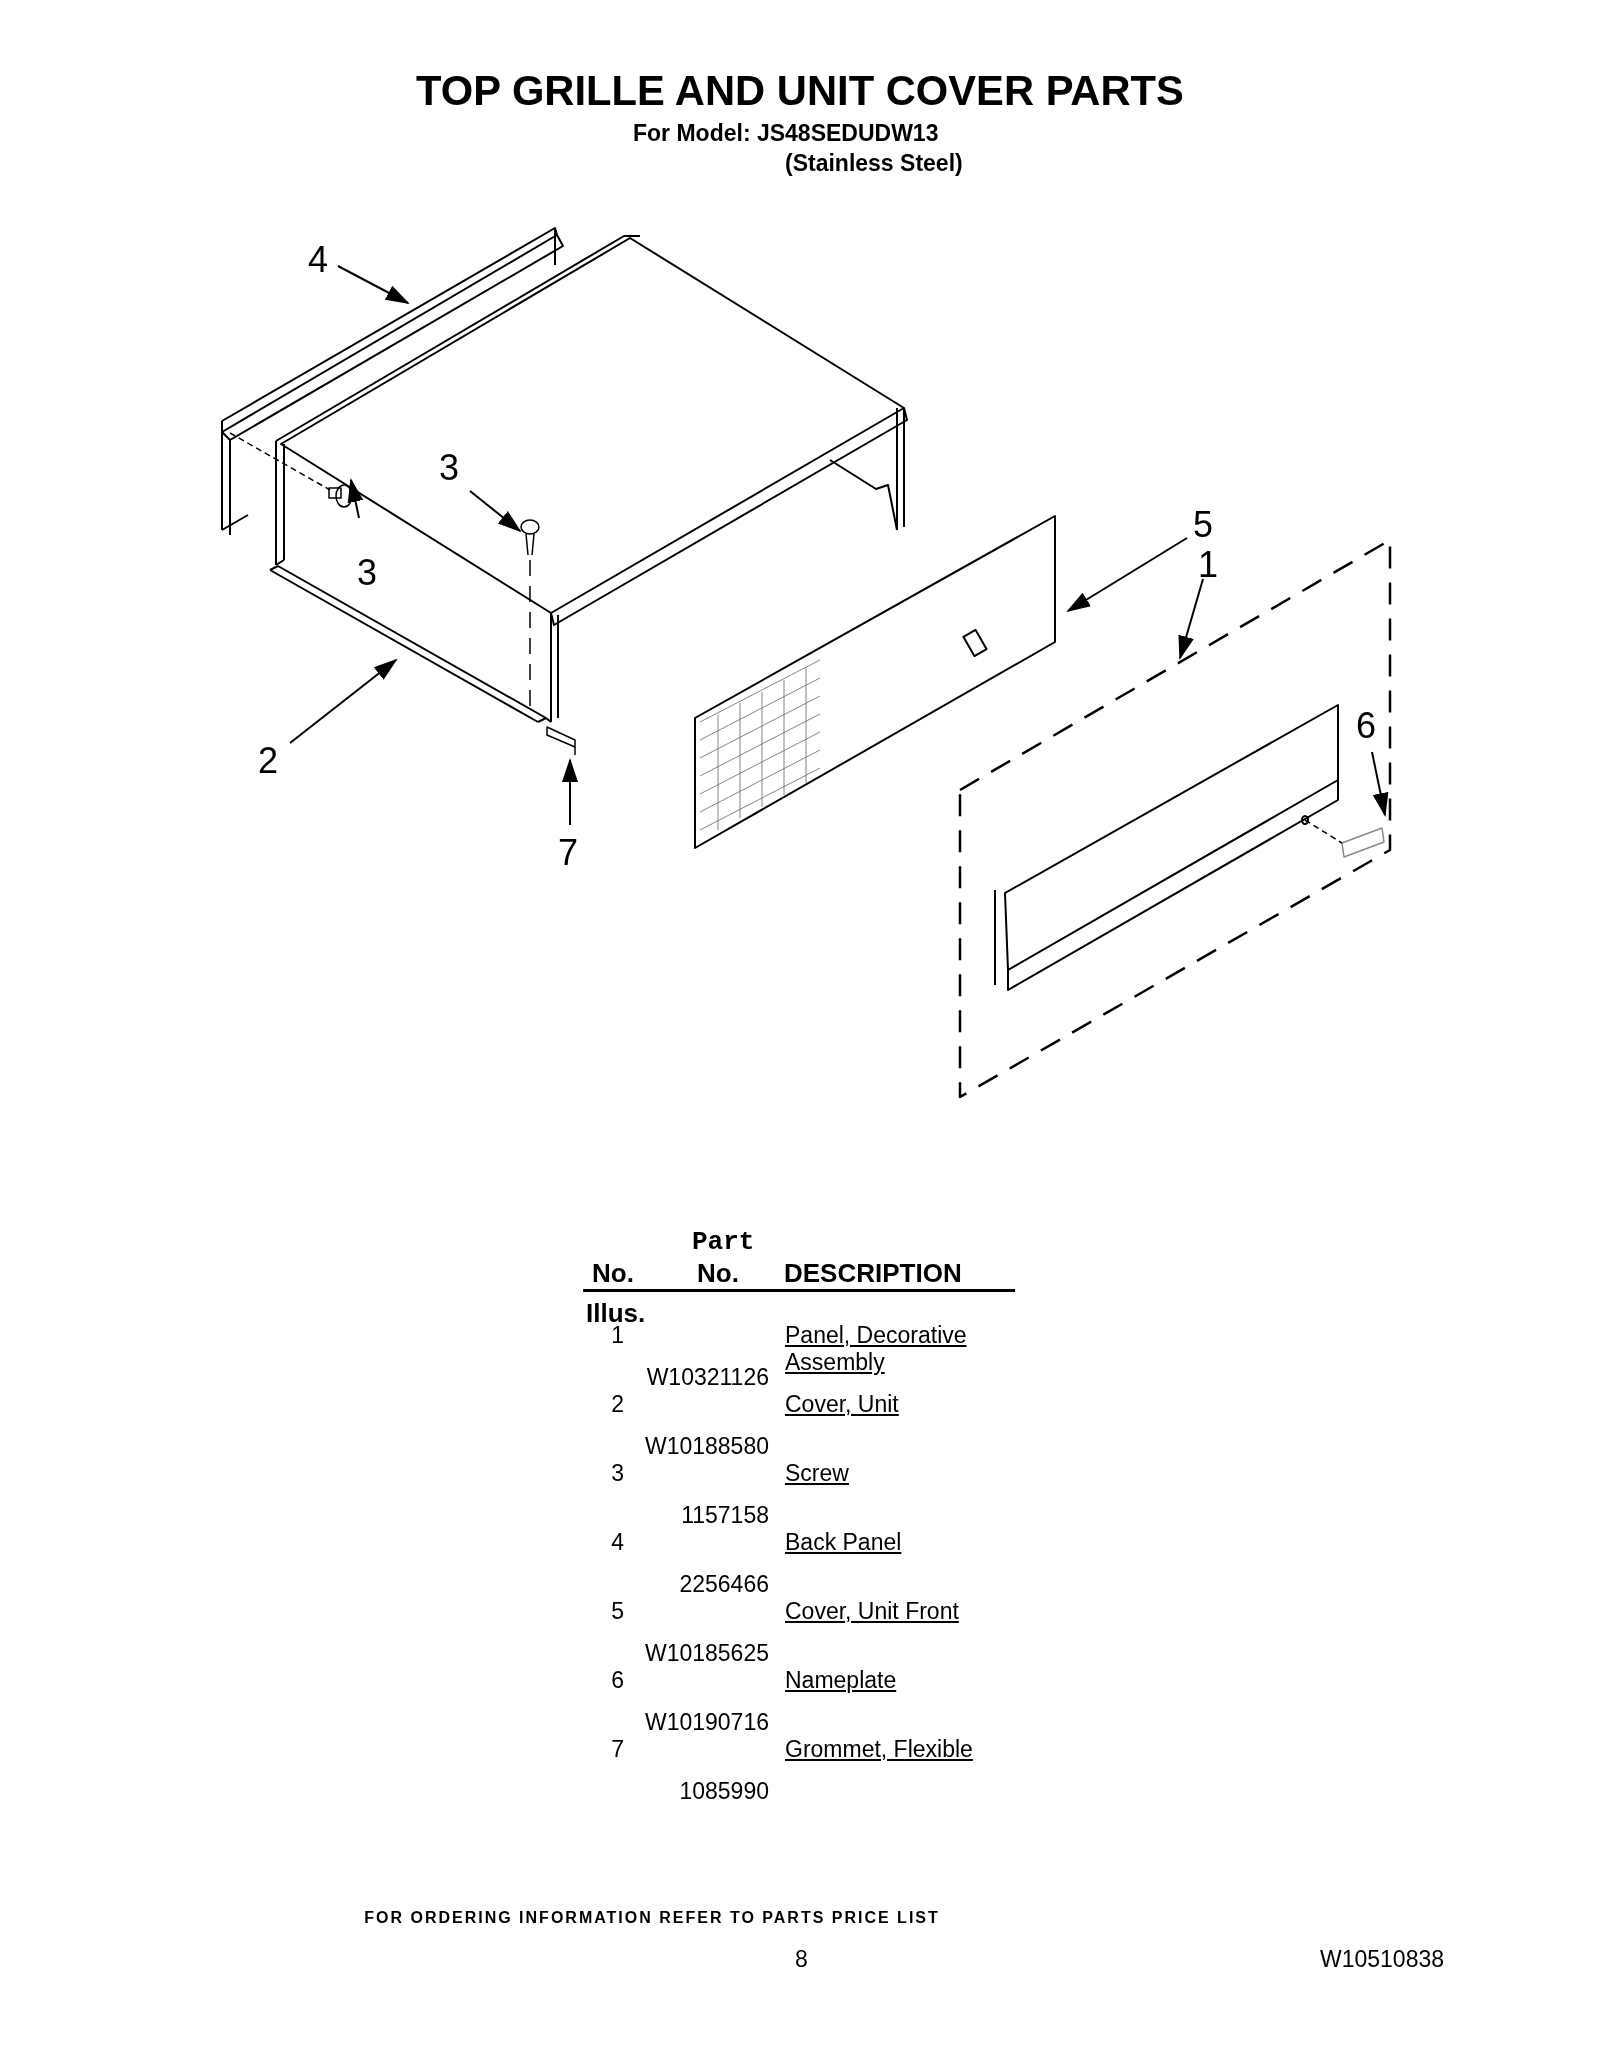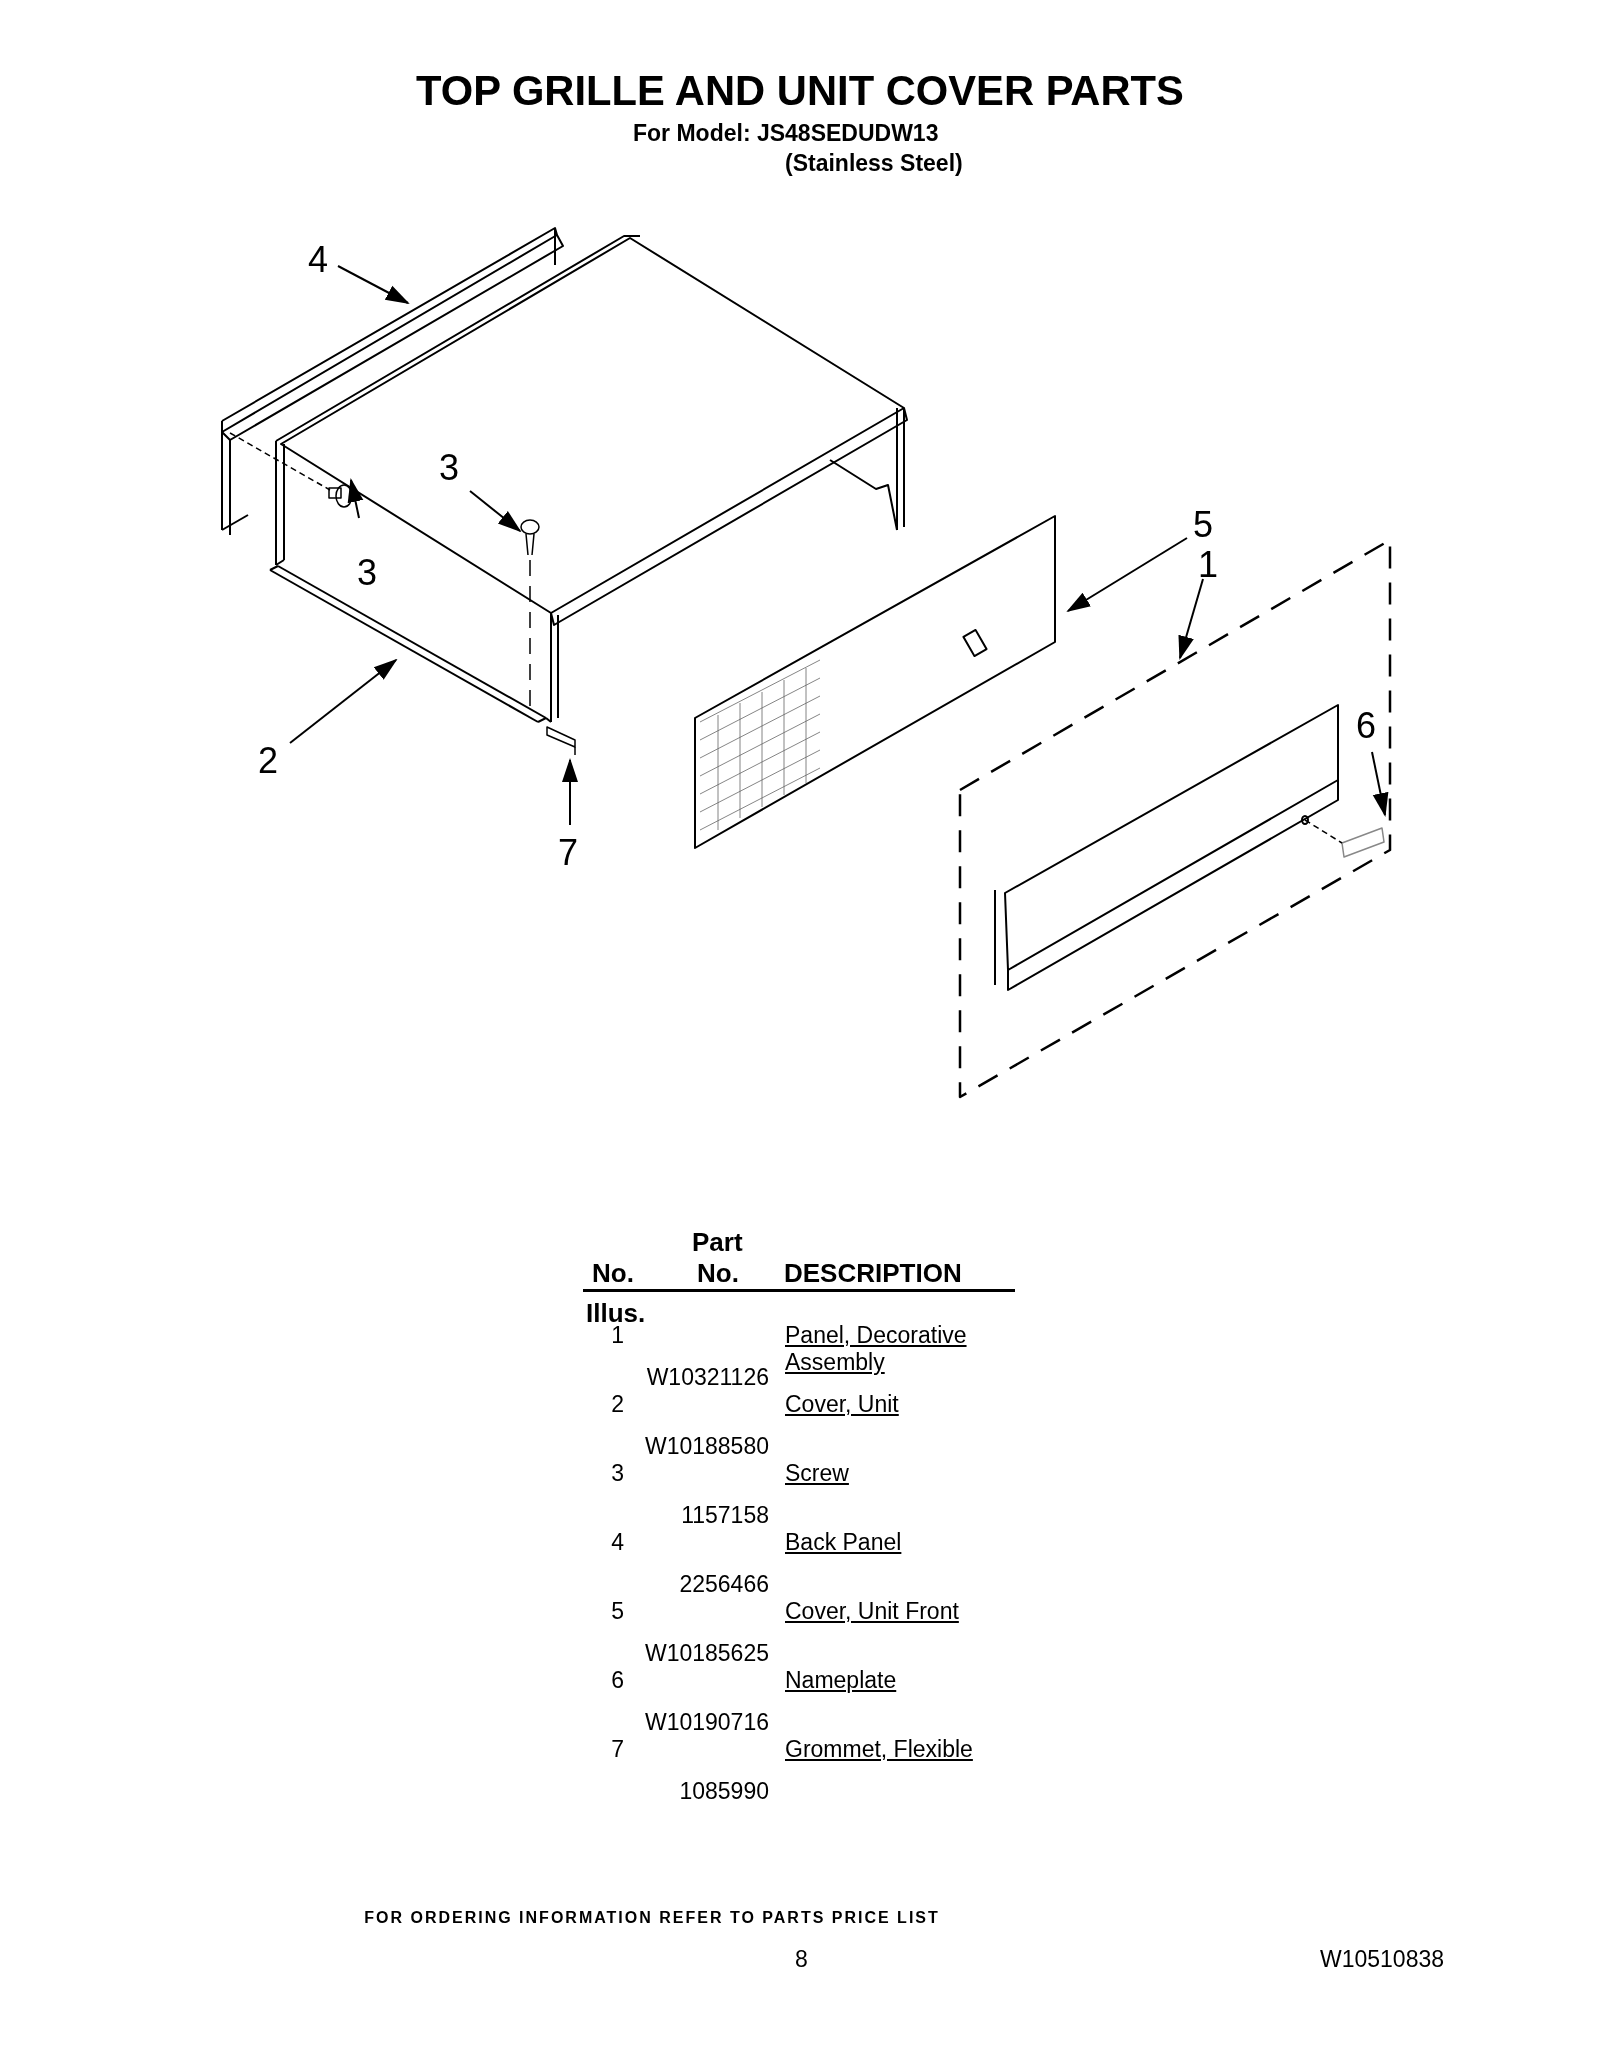--- a/index.html
+++ b/index.html
@@ -9,21 +9,21 @@
   .title { left: 0; width: 1600px; top: 66px; text-align: center; font-weight: bold;
            font-size: 43px; letter-spacing: 0px; transform: scaleX(0.97); }
   .subtitle { top: 120px; left: 633px; font-weight: bold; font-size: 23px; text-align: right; }
   .subtitle2 { top: 150px; left: 785px; font-weight: bold; font-size: 23px; }
   svg.diagram { position: absolute; left: 0; top: 0; width: 1600px; height: 1150px; }
   .callout { font-family: "Liberation Sans", sans-serif; font-size: 36px; fill: #000; }
 
   .table-hdr { font-weight: bold; font-size: 26px; line-height: 30px; }
   .hdr-illus { left: 586px; top: 1298px; }
   .hdr-illus-no { left: 592px; top: 1258px; }
-  .hdr-part { left: 692px; top: 1227px; }
+  .hdr-part { left: 692px; top: 1227px; font-family: Liberation Mono, monospace; }
   .hdr-part-no { left: 697px; top: 1258px; }
   .hdr-desc { left: 784px; top: 1258px; }
   .hdr-rule { left: 583px; top: 1289px; width: 432px; height: 3px; background: #000; }
 
   .rows { left: 584px; top: 1322px; font-size: 23px; line-height: 27px; }
   .row { display: flex; }
   .c-no { width: 40px; text-align: right; }
   .c-part { width: 145px; text-align: right; margin-top: 42px; }
   .c-desc { padding-left: 16px; white-space: pre-line; text-decoration: underline; }
 

